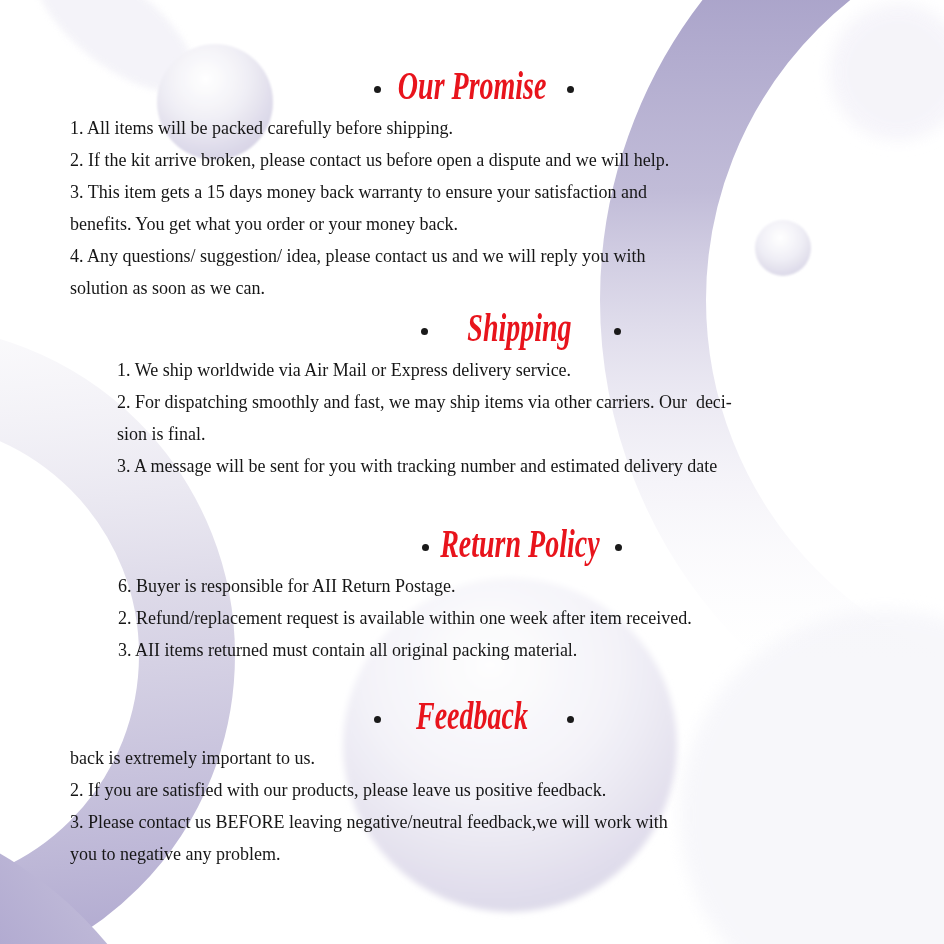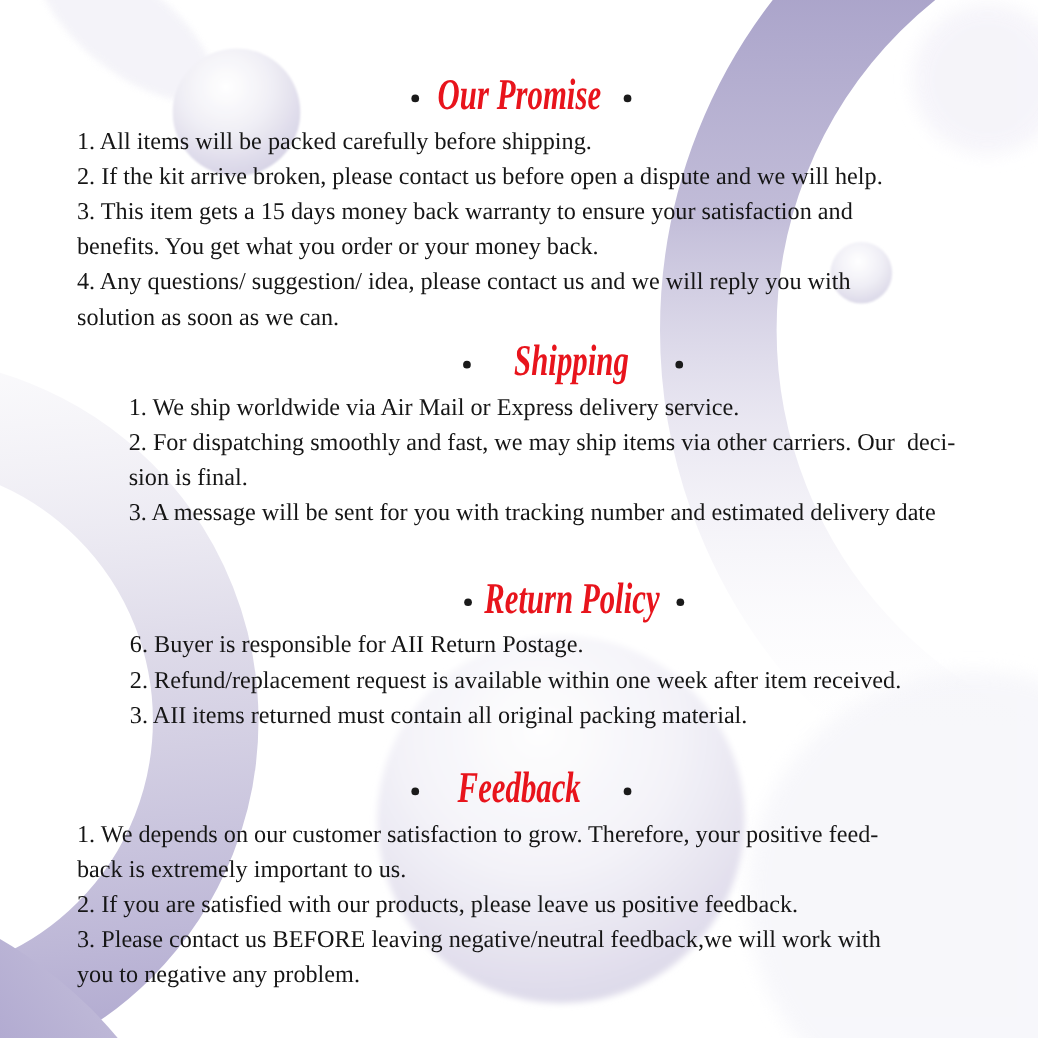--- a/index.html
+++ b/index.html
@@ -21,21 +21,21 @@
   }
   .dot{
     position:absolute;top:24px;width:7px;height:7px;border-radius:50%;
     background:#1a1a1a;
   }
   .dot-left{left:374px;}
   .dot-right{left:567px;}
   .lines{margin-top:2px;}
   .line{
     padding-left:70px;
-    font-size:22px;line-height:32px;
+    font-size:18px;line-height:32px;
     color:#161616;
     white-space:pre;
   }
   #sec-promise{top:62px;}
   #sec-shipping{top:304px;padding-left:47px;}
   #sec-return{top:520px;padding-left:48px;}
   #sec-feedback{top:692px;}
 </style>
 </head>
 <body>
@@ -148,19 +148,18 @@
   </div>
 </div>
 
 <div class="section" id="sec-feedback">
   <div class="heading-row">
     <span class="dot dot-left"></span>
     <span class="heading-title">Feedback</span>
     <span class="dot dot-right"></span>
   </div>
   <div class="lines">
-    <div class="line">1. We depends on our customer satisfaction to grow. Therefore, your positive feed-</div>
     <div class="line">back is extremely important to us.</div>
     <div class="line">2. If you are satisfied with our products, please leave us positive feedback.</div>
     <div class="line">3. Please contact us BEFORE leaving negative/neutral feedback,we will work with</div>
     <div class="line">you to negative any problem.</div>
   </div>
 </div>
 
 </body></html>

